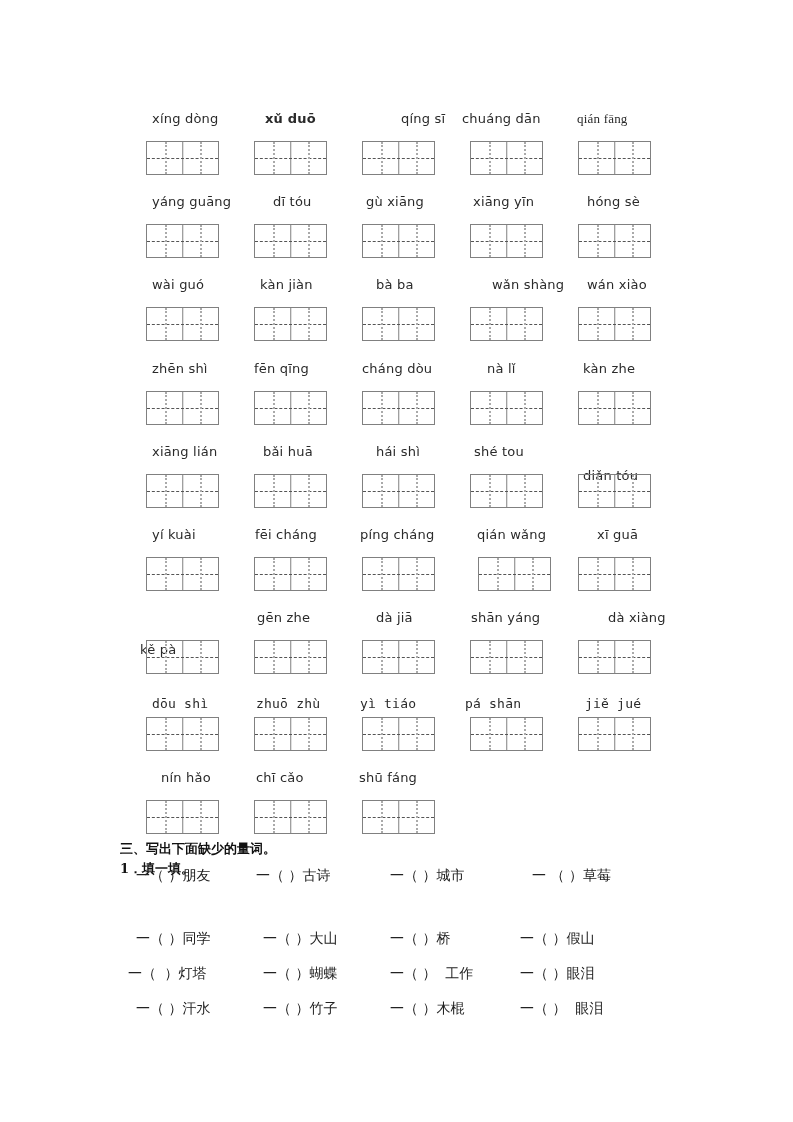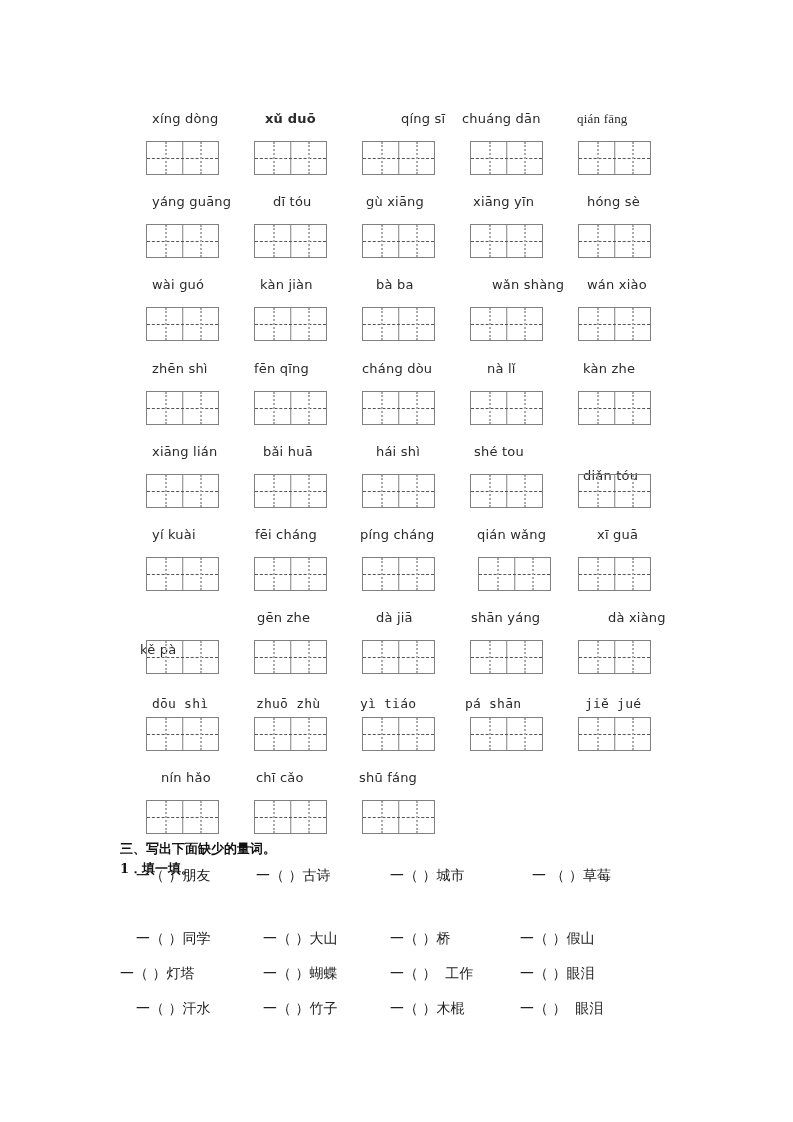--- a/index.html
+++ b/index.html
@@ -324,21 +324,21 @@
     <div class="section" style="left: 120px; top: 840px;">三、写出下面缺少的量词。</div>
     <div class="section" style="left: 120px; top: 860px;">1．填一填。</div>
     <span class="q" style="left: 136px; top: 867px;">一（ ）朋友</span>
     <span class="q" style="left: 256px; top: 867px;">一（ ）古诗</span>
     <span class="q" style="left: 390px; top: 867px;">一（ ）城市</span>
     <span class="q" style="left: 532px; top: 867px;">一 （ ）草莓</span>
     <span class="q" style="left: 136px; top: 930px;">一（ ）同学</span>
     <span class="q" style="left: 263px; top: 930px;">一（ ）大山</span>
     <span class="q" style="left: 390px; top: 930px;">一（ ）桥</span>
     <span class="q" style="left: 520px; top: 930px;">一（ ）假山</span>
-    <span class="q" style="left: 120px; top: 965px;">一（ ）灯塔</span>
+    <span class="q" style="left: 128px; top: 965px; font-family: Liberation Mono, monospace;">一（ ）灯塔</span>
     <span class="q" style="left: 263px; top: 965px;">一（ ）蝴蝶</span>
     <span class="q" style="left: 390px; top: 965px;">一（ ）  工作</span>
     <span class="q" style="left: 520px; top: 965px;">一（ ）眼泪</span>
     <span class="q" style="left: 136px; top: 1000px;">一（ ）汗水</span>
     <span class="q" style="left: 263px; top: 1000px;">一（ ）竹子</span>
     <span class="q" style="left: 390px; top: 1000px;">一（ ）木棍</span>
     <span class="q" style="left: 520px; top: 1000px;">一（ ）  眼泪</span>
   </div>
 
 </body></html>

